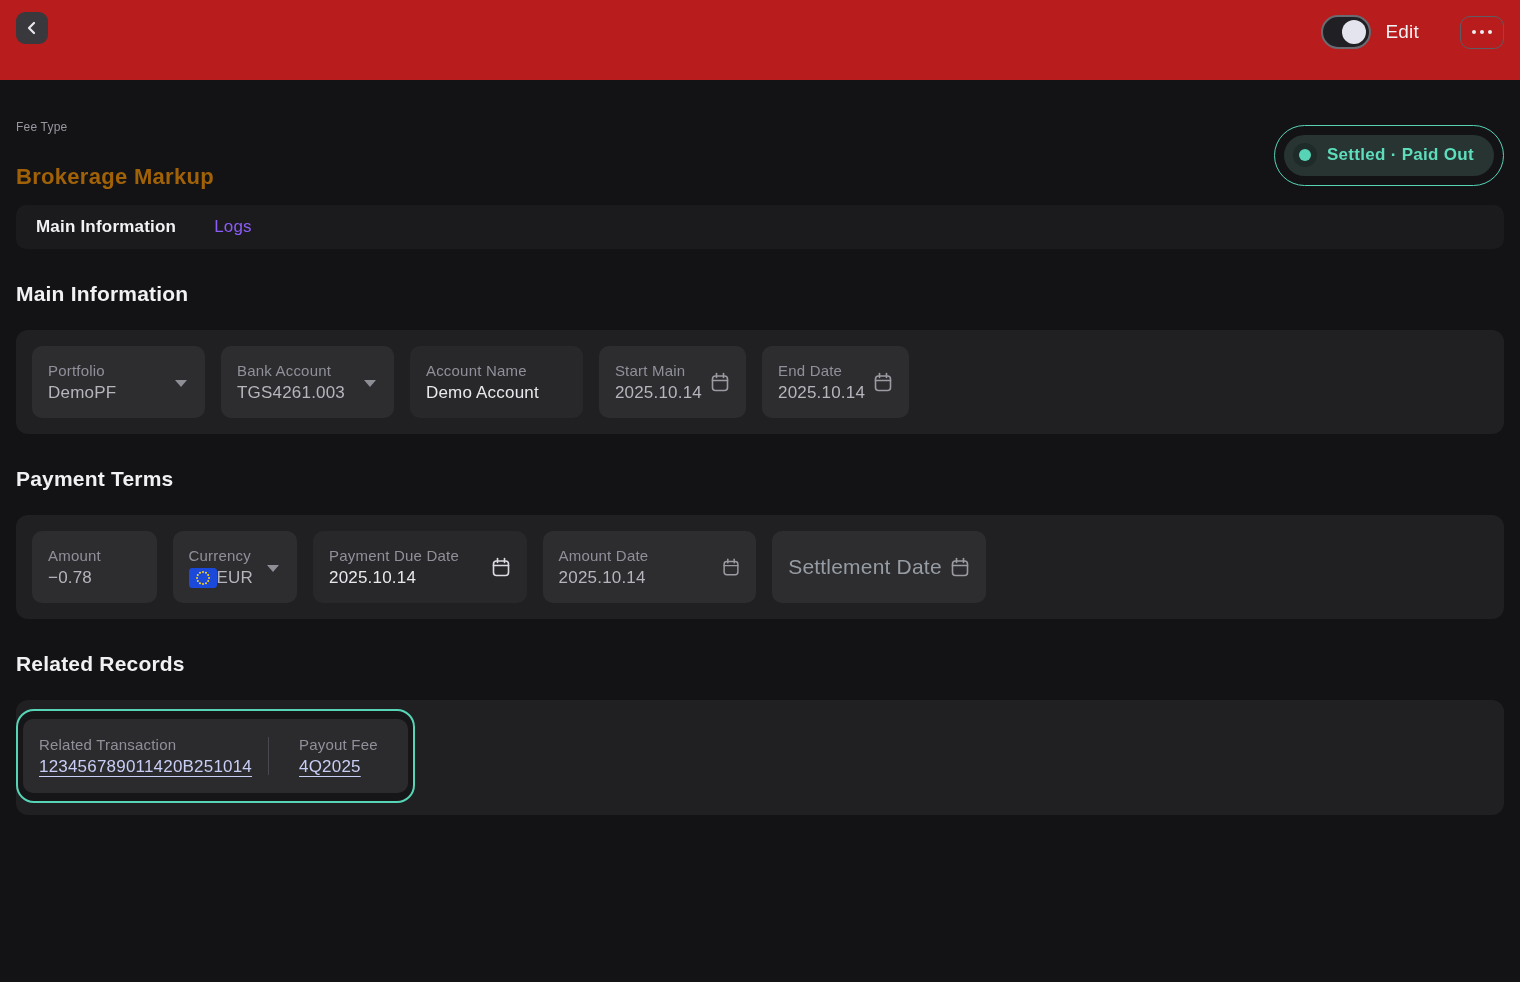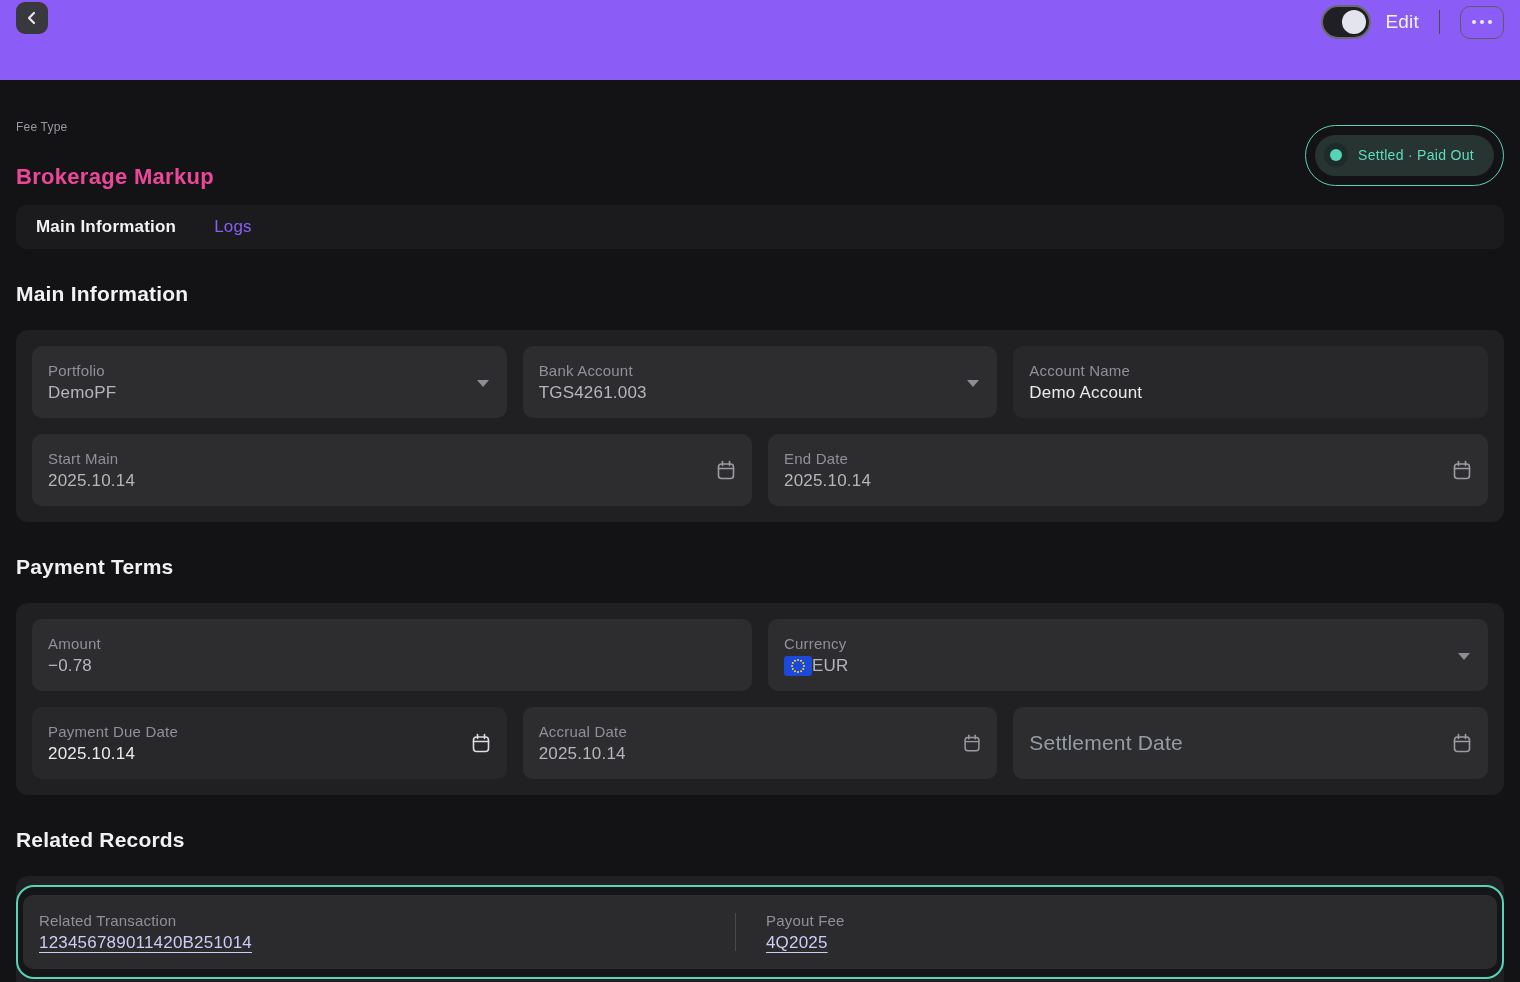--- a/index.html
+++ b/index.html
@@ -5,22 +5,22 @@
   * { margin:0; padding:0; box-sizing:border-box; }
   html,body { width:1520px; height:982px; overflow:hidden; }
   body {
     background:#131315;
     font-family:"Liberation Sans","DejaVu Sans",sans-serif;
     color:#e9e9ed;
     letter-spacing:.2px;
   }
   
   .topbar {
-    height:80px; background:#8b5cf6;
-    display:flex; align-items:flex-start; padding:0 16px 0 16px;
+    height:80px; background:#b91c1c;
+    display:flex; align-items:flex-start; padding:10px 16px 0 16px;
   }
   .back-btn {
     width:32px; height:32px; border-radius:9px; background:#39393d;
     display:flex; align-items:center; justify-content:center;
     cursor:pointer; margin-top:2px;
   }
   .back-btn svg { stroke:#c9c9ce; }
   .topbar-right { margin-left:auto; display:flex; align-items:center; height:44px; }
   .toggle {
     width:50px; height:34px; border:2px solid #6a6a72; border-radius:18px;
@@ -34,47 +34,47 @@
   .v-divider { width:1px; height:24px; background:#4a4a50; margin:0 20px; }
   .more-btn {
     width:44px; height:33px; border:1.5px solid #5c5c64; border-radius:10px;
     display:flex; align-items:center; justify-content:center; gap:4px; cursor:pointer;
   }
   .more-btn i { width:4px; height:4px; border-radius:50%; background:#eceded; }
   
   .content { padding:0 16px; }
   .title-row { margin-top:40px; display:flex; align-items:center; justify-content:space-between; }
   .fee-type-label { font-size:12px; color:#97979f; margin-bottom:6px; }
-  .page-title { font-size:22px; font-weight:bold; color:#ec4899; letter-spacing:.3px;margin-top:30px; }
+  .page-title { font-size:22px; font-weight:bold; color:#a16207; letter-spacing:.3px;margin-top:30px; }
   
   .status-badge {
     border:1.5px solid #57d3b6; border-radius:31px; padding:9px;
     display:flex; align-items:center;
   }
   .status-pill {
     background:#273431; border-radius:21px; height:41px;
     display:flex; align-items:center; padding:0 20px 0 9px; gap:10px;
   }
   .dot-ring {
     width:24px; height:24px; border-radius:50%; background:#1e2b28;
     display:flex; align-items:center; justify-content:center;
   }
   .status-dot { width:12px; height:12px; border-radius:50%; background:#57d3b6; }
-  .status-text { font-size:14px; font-weight:normal; color:#5eddbd; letter-spacing:.3px; }
+  .status-text { font-size:17px; font-weight:bold; color:#5eddbd; letter-spacing:.3px; }
   
   .tabbar {
     margin-top:15px; height:44px; background:#1b1b1e; border-radius:10px;
     display:flex; align-items:center; padding:0 20px; gap:38px;
   }
   .tab { font-size:17px; cursor:pointer; }
   .tab.active { color:#f2f2f4; font-weight:bold; }
   .tab.inactive { color:#8b5cf6; }
   
   .section-heading { margin-top:33px; margin-bottom:24px; font-size:21px; font-weight:bold; color:#f1f1f3; }
-  .panel { background:#202023; border-radius:12px; padding:16px; display:flex; flex-direction:column; gap:16px; }
+  .panel { background:#202023; border-radius:12px; padding:16px; display:flex; gap:16px; }
   .row { display:grid; gap:16px; }
   .cols-3 { grid-template-columns:1fr 1fr 1fr; }
   .cols-2 { grid-template-columns:1fr 1fr; }
   .field {
     position:relative; height:72px; background:#2d2d30; border-radius:10px;
     padding:12px 44px 12px 16px; display:flex; flex-direction:column; justify-content:center;
     cursor:pointer;
   }
   .field-label { font-size:15px; color:#90909a; margin-bottom:4px; }
   .field-value { font-size:17px; color:#b5b5bc; }
@@ -231,21 +231,21 @@
         <div class="field-label">Payment Due Date</div>
         <div class="field-value">2025.10.14</div>
         <svg class="cal-icon" width="24" height="24" viewBox="0 0 24 24" fill="none" stroke="currentColor" stroke-width="1.6" stroke-linecap="round">
           <rect x="4.5" y="6" width="15" height="14.5" rx="3"></rect>
           <line x1="8.5" y1="3.5" x2="8.5" y2="7.5"></line>
           <line x1="15.5" y1="3.5" x2="15.5" y2="7.5"></line>
           <line x1="4.5" y1="10.5" x2="19.5" y2="10.5"></line>
         </svg>
       </div>
       <div class="field">
-        <div class="field-label">Accrual Date</div>
+        <div class="field-label">Amount Date</div>
         <div class="field-value">2025.10.14</div>
         <svg class="cal-icon" width="22" height="22" viewBox="0 0 24 24" fill="none" stroke="currentColor" stroke-width="1.6" stroke-linecap="round">
           <rect x="4.5" y="6" width="15" height="14.5" rx="3"></rect>
           <line x1="8.5" y1="3.5" x2="8.5" y2="7.5"></line>
           <line x1="15.5" y1="3.5" x2="15.5" y2="7.5"></line>
           <line x1="4.5" y1="10.5" x2="19.5" y2="10.5"></line>
         </svg>
       </div>
       <div class="field empty">
         <div class="field-label">Settlement Date</div>

